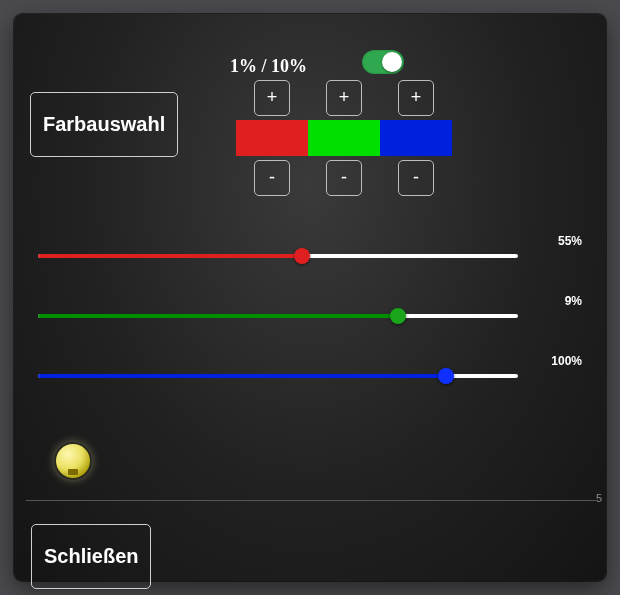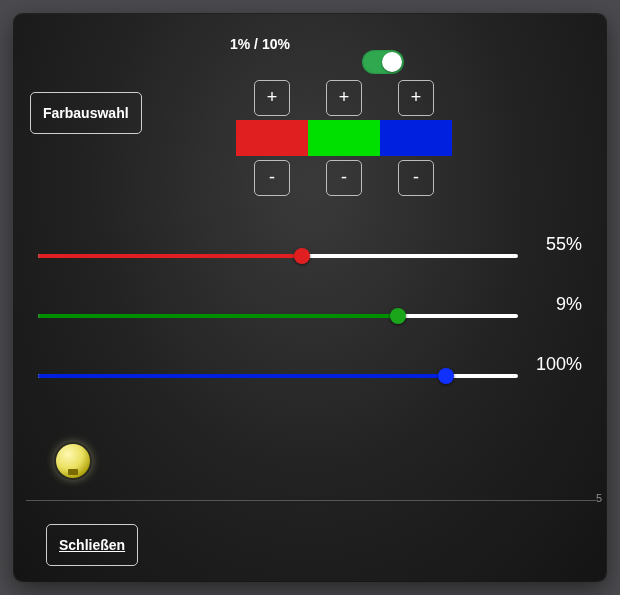--- a/index.html
+++ b/index.html
@@ -24,23 +24,24 @@
   }
 
   
   .hdr {
     position: relative;
     height: 60px;
   }
   .step-label {
     position: absolute;
     left: 216px;
-    top: 22px;
-    font-size: 14px;
+    top: 42px;
+    font-size: 18px;
     font-weight: 600;
+    font-family: Liberation Serif, serif;
   }
   .toggle {
     position: absolute;
     left: 348px;
     top: 36px;
     width: 42px;
     height: 24px;
     border-radius: 12px;
     background: #2fa84f;
     box-shadow: inset 0 0 2px rgba(0,0,0,.4);
@@ -53,24 +54,24 @@
     width: 20px;
     height: 20px;
     border-radius: 50%;
     background: #fff;
     box-shadow: 0 1px 2px rgba(0,0,0,.4);
   }
 
   
   .btn {
     display: inline-block;
-    padding: 12px 12px;
+    padding: 20px 12px;
     border: 1px solid #cfcfcf;
     border-radius: 5px;
-    font-size: 14px;
+    font-size: 20px;
     font-weight: 600;
     color: #fff;
     background: transparent;
     cursor: pointer;
   }
   .btn-pick {
     position: absolute;
     left: 16px;
     top: 78px;
   }
@@ -114,22 +115,22 @@
     top: 216px;
   }
   .slider-row {
     position: relative;
     height: 60px;
   }
   .pct {
     position: absolute;
     right: 0;
     top: 4px;
-    font-size: 18px;
-    font-weight: 400;
+    font-size: 12px;
+    font-weight: 700;
   }
   .track {
     position: absolute;
     left: 0;
     top: 24px;
     height: 4px;
     border-radius: 2px;
     width: 480px;
     background: #fff;
   }
@@ -185,23 +186,22 @@
     position: absolute;
     left: 12px;
     right: 10px;
     top: 486px;
     height: 1px;
     background: #555;
   }
   .tick { position:absolute; right:4px; top:478px; font-size:11px; color:#8d8d8d;}
   .btn-close {
     position: absolute;
-    left: 32px;
+    left: 17px;
     top: 510px;
-    text-decoration: underline;
   }
 </style>
 </head>
 <body>
 
 <div class="panel">
 
   <div class="hdr">
     <div class="step-label">1% / 10%</div>
     <div class="toggle">

